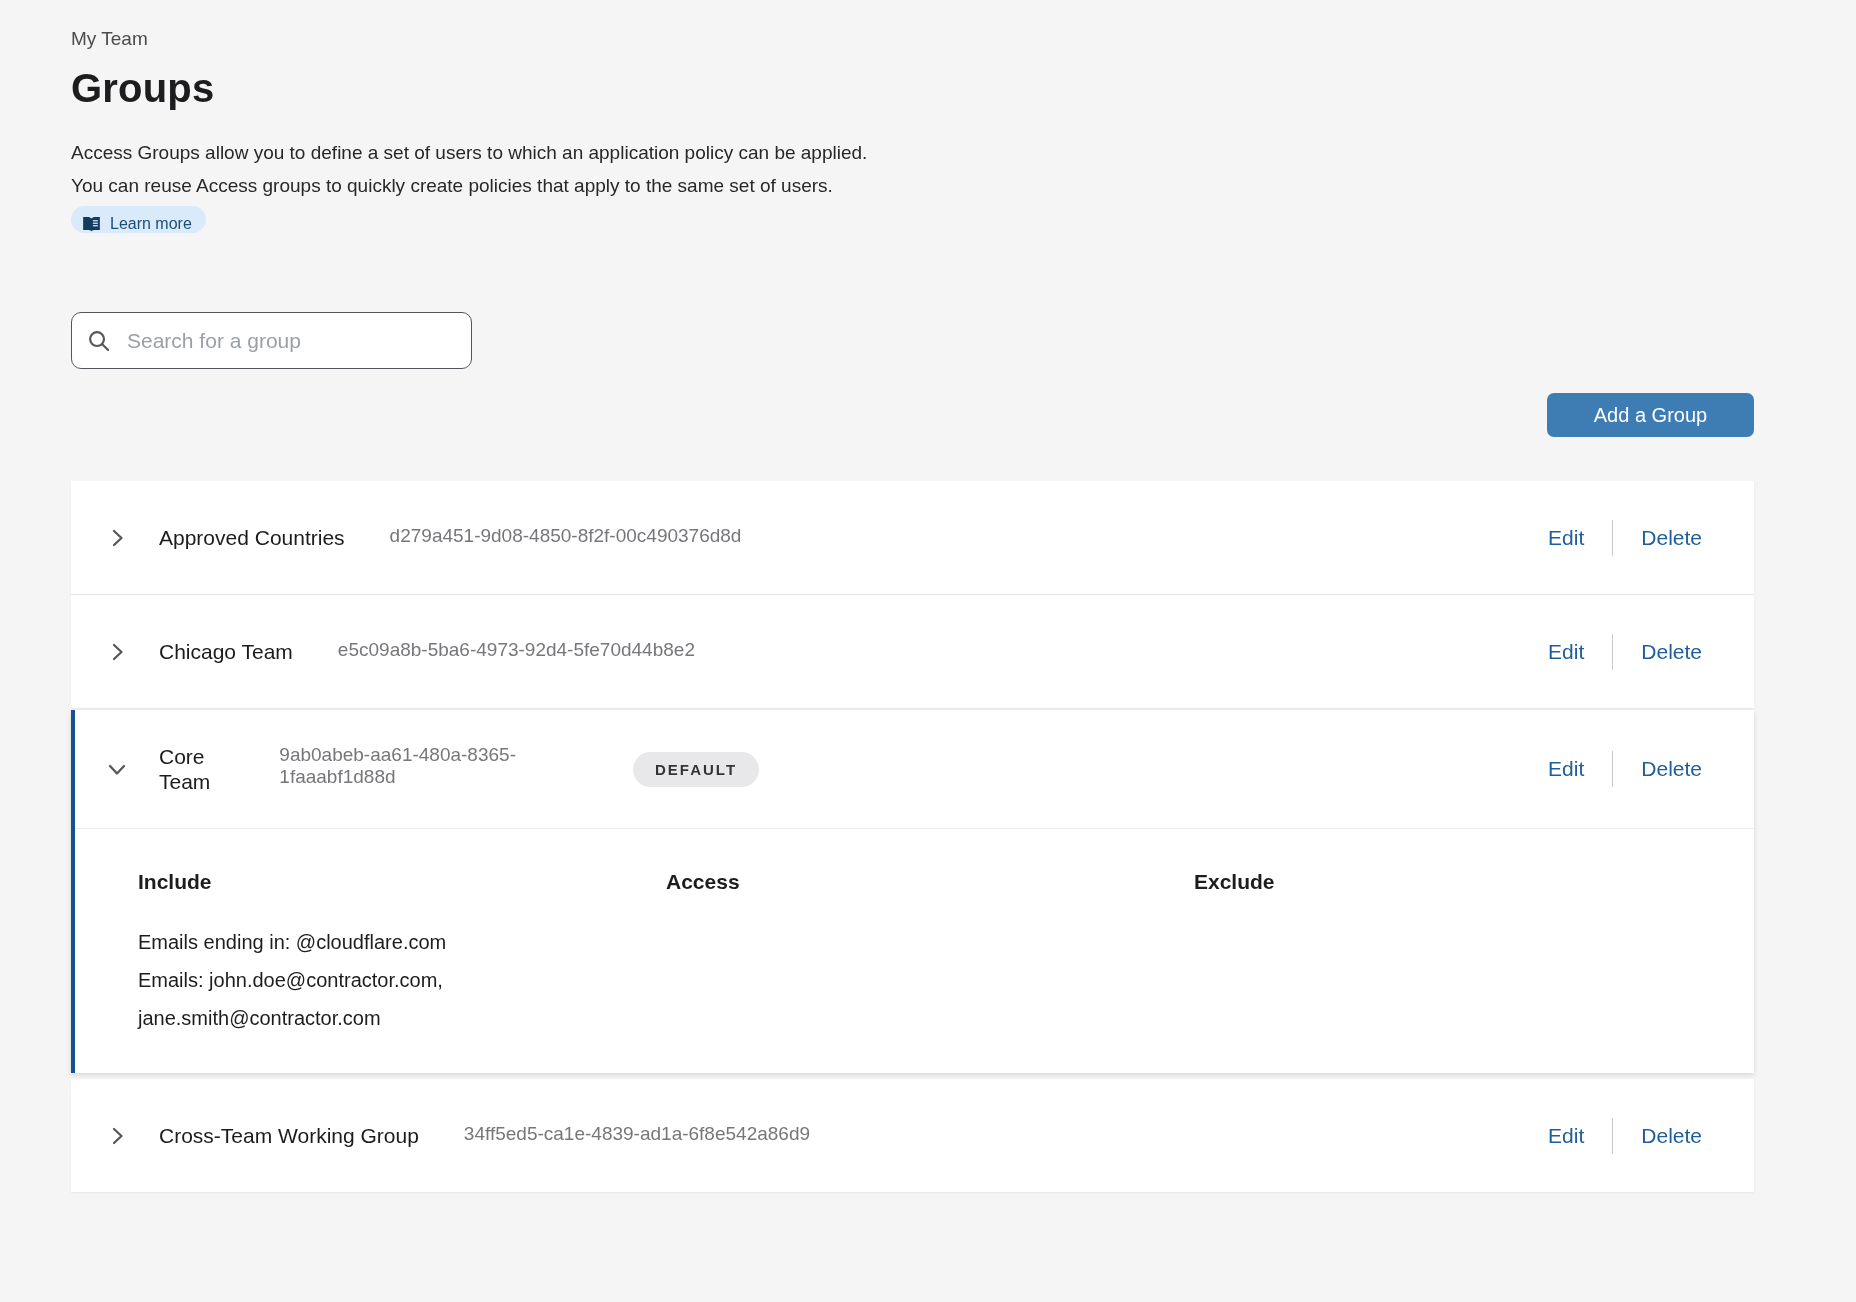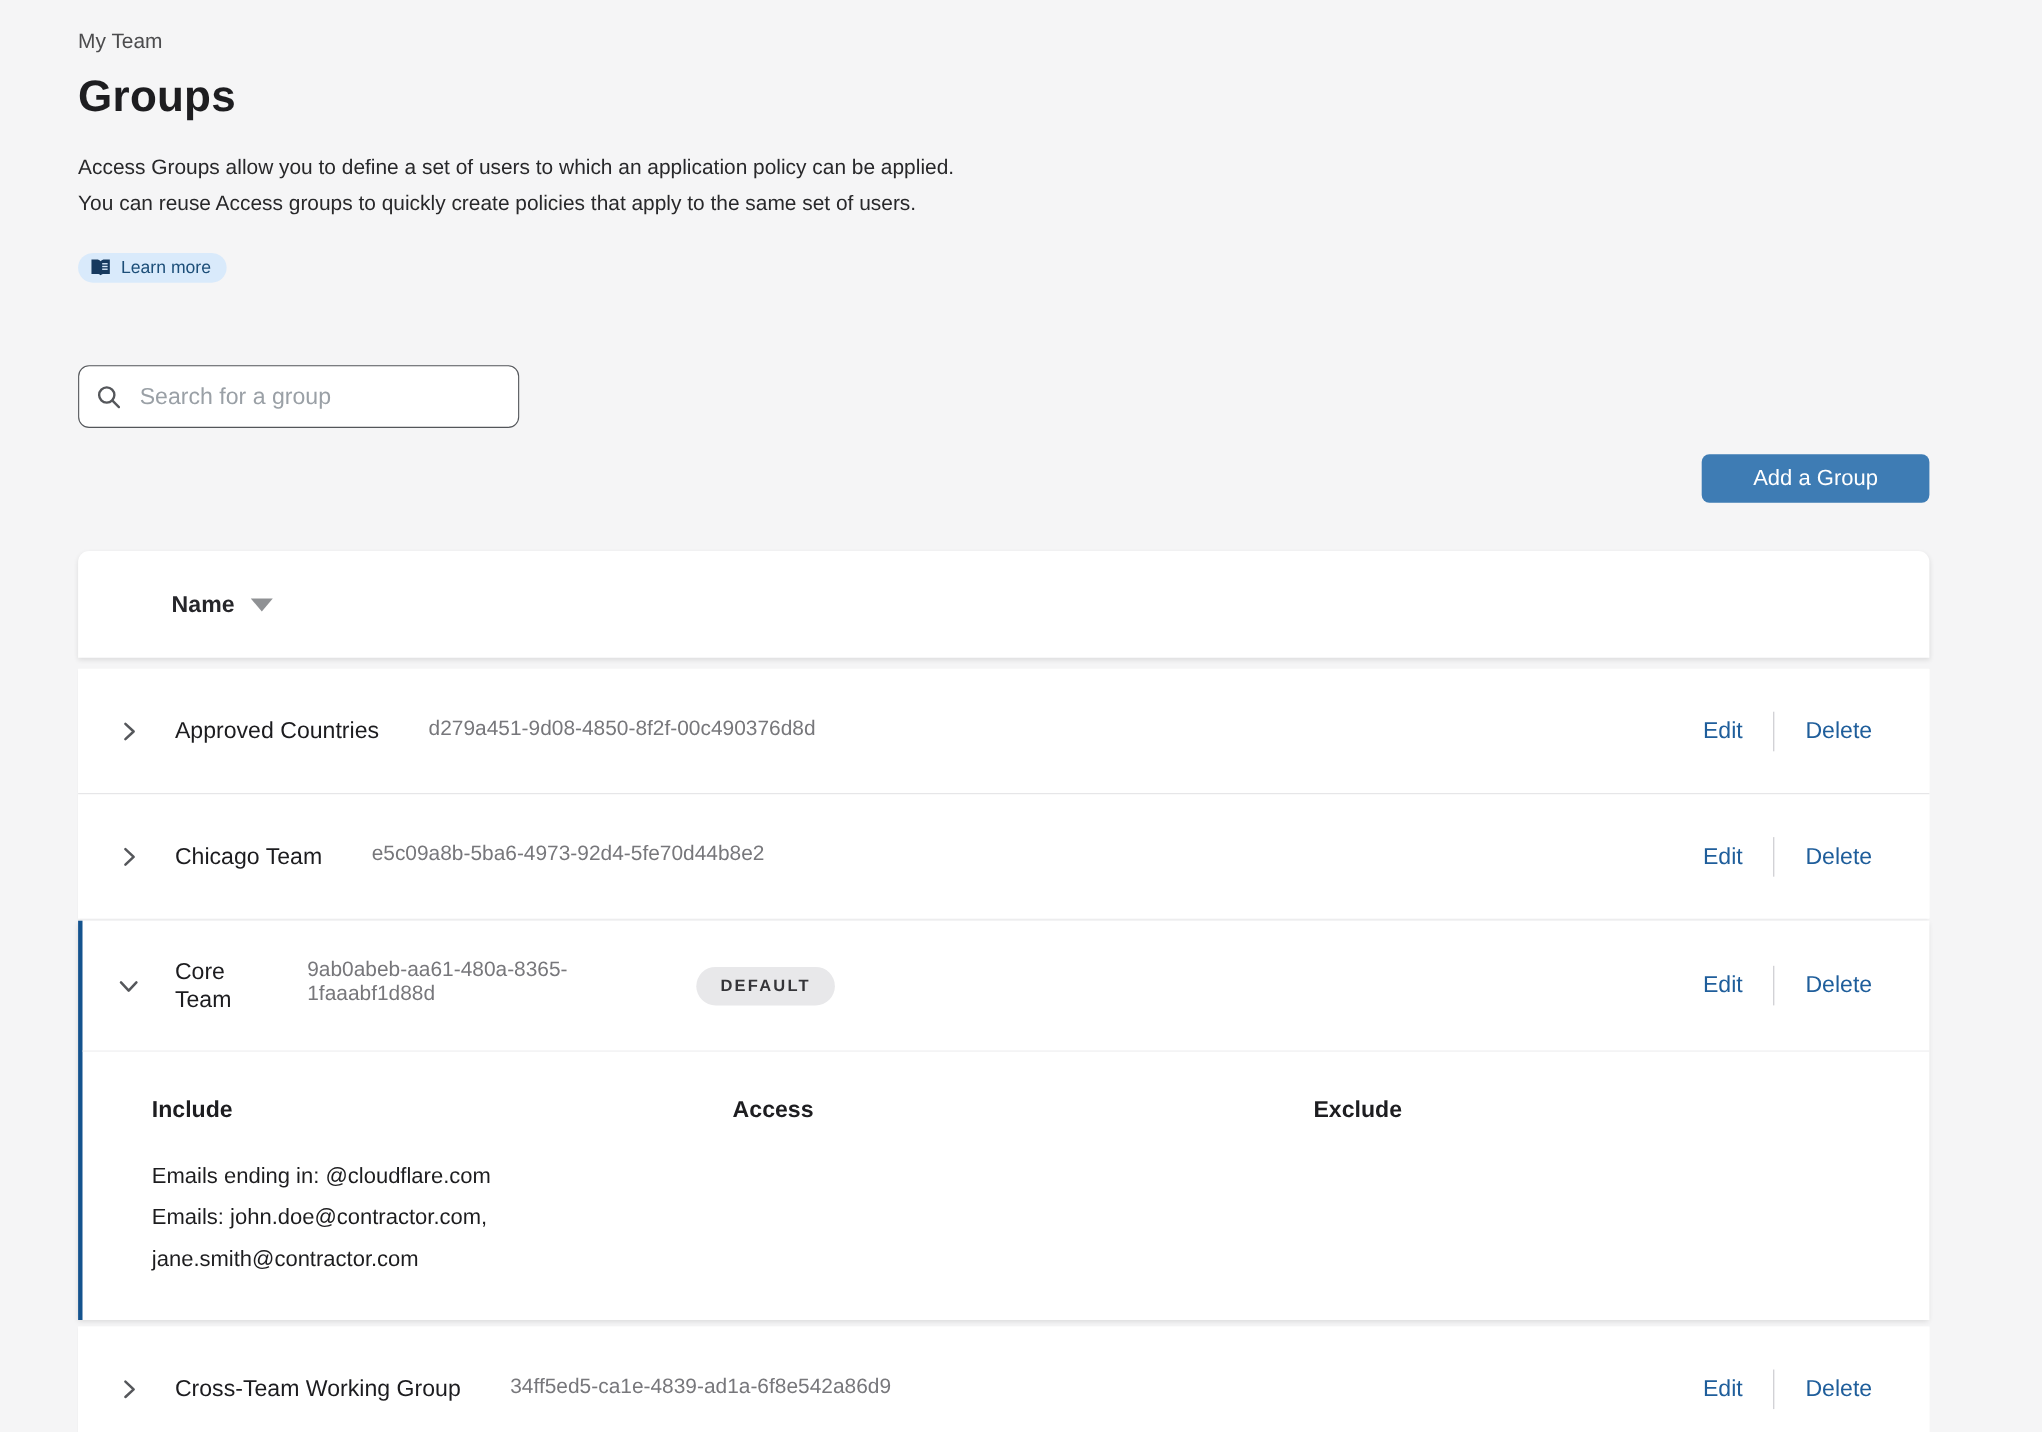--- a/index.html
+++ b/index.html
@@ -29,23 +29,23 @@
     line-height: 48px;
     letter-spacing: 0.2px;
   }
   .description {
     margin-top: 24px;
     font-size: 19px;
     line-height: 33px;
     color: #28282a;
   }
   .learn-more {
-    margin-top: 28px;
+    margin-top: 4px;
     display: inline-flex;
-    align-items: center;
+    align-items: flex-end;
     gap: 9px;
     height: 27px;
     padding: 0 14px 0 11px;
     border-radius: 14px;
     background: var(--pill_bg, #d9eafb);
     color: var(--pill_text, #1c4e78);
     font-size: 16px;
     cursor: pointer;
     border: none;
   }
@@ -232,24 +232,20 @@
     </span>
     <input type="text" placeholder="Search for a group" style="">
   </div>
 
   <div class="button-row">
     <button class="add-group-btn">Add a Group</button>
   </div>
 
   <div class="table">
 
-    <div class="table-header">
-      <span class="col-label">Name</span>
-      <span class="sort-caret"></span>
-    </div>
 
     <div class="rows-card">
 
       <div class="group-row">
         <span class="chev">
           <span style="display:inline-flex;">
             <svg width="24" height="24" viewBox="0 0 24 24" fill="none">
                 <polyline points="9 5 16.5 12 9 19" stroke="#55575b" stroke-width="2.3" stroke-linecap="round" stroke-linejoin="round"></polyline>
               </svg>
           </span>

